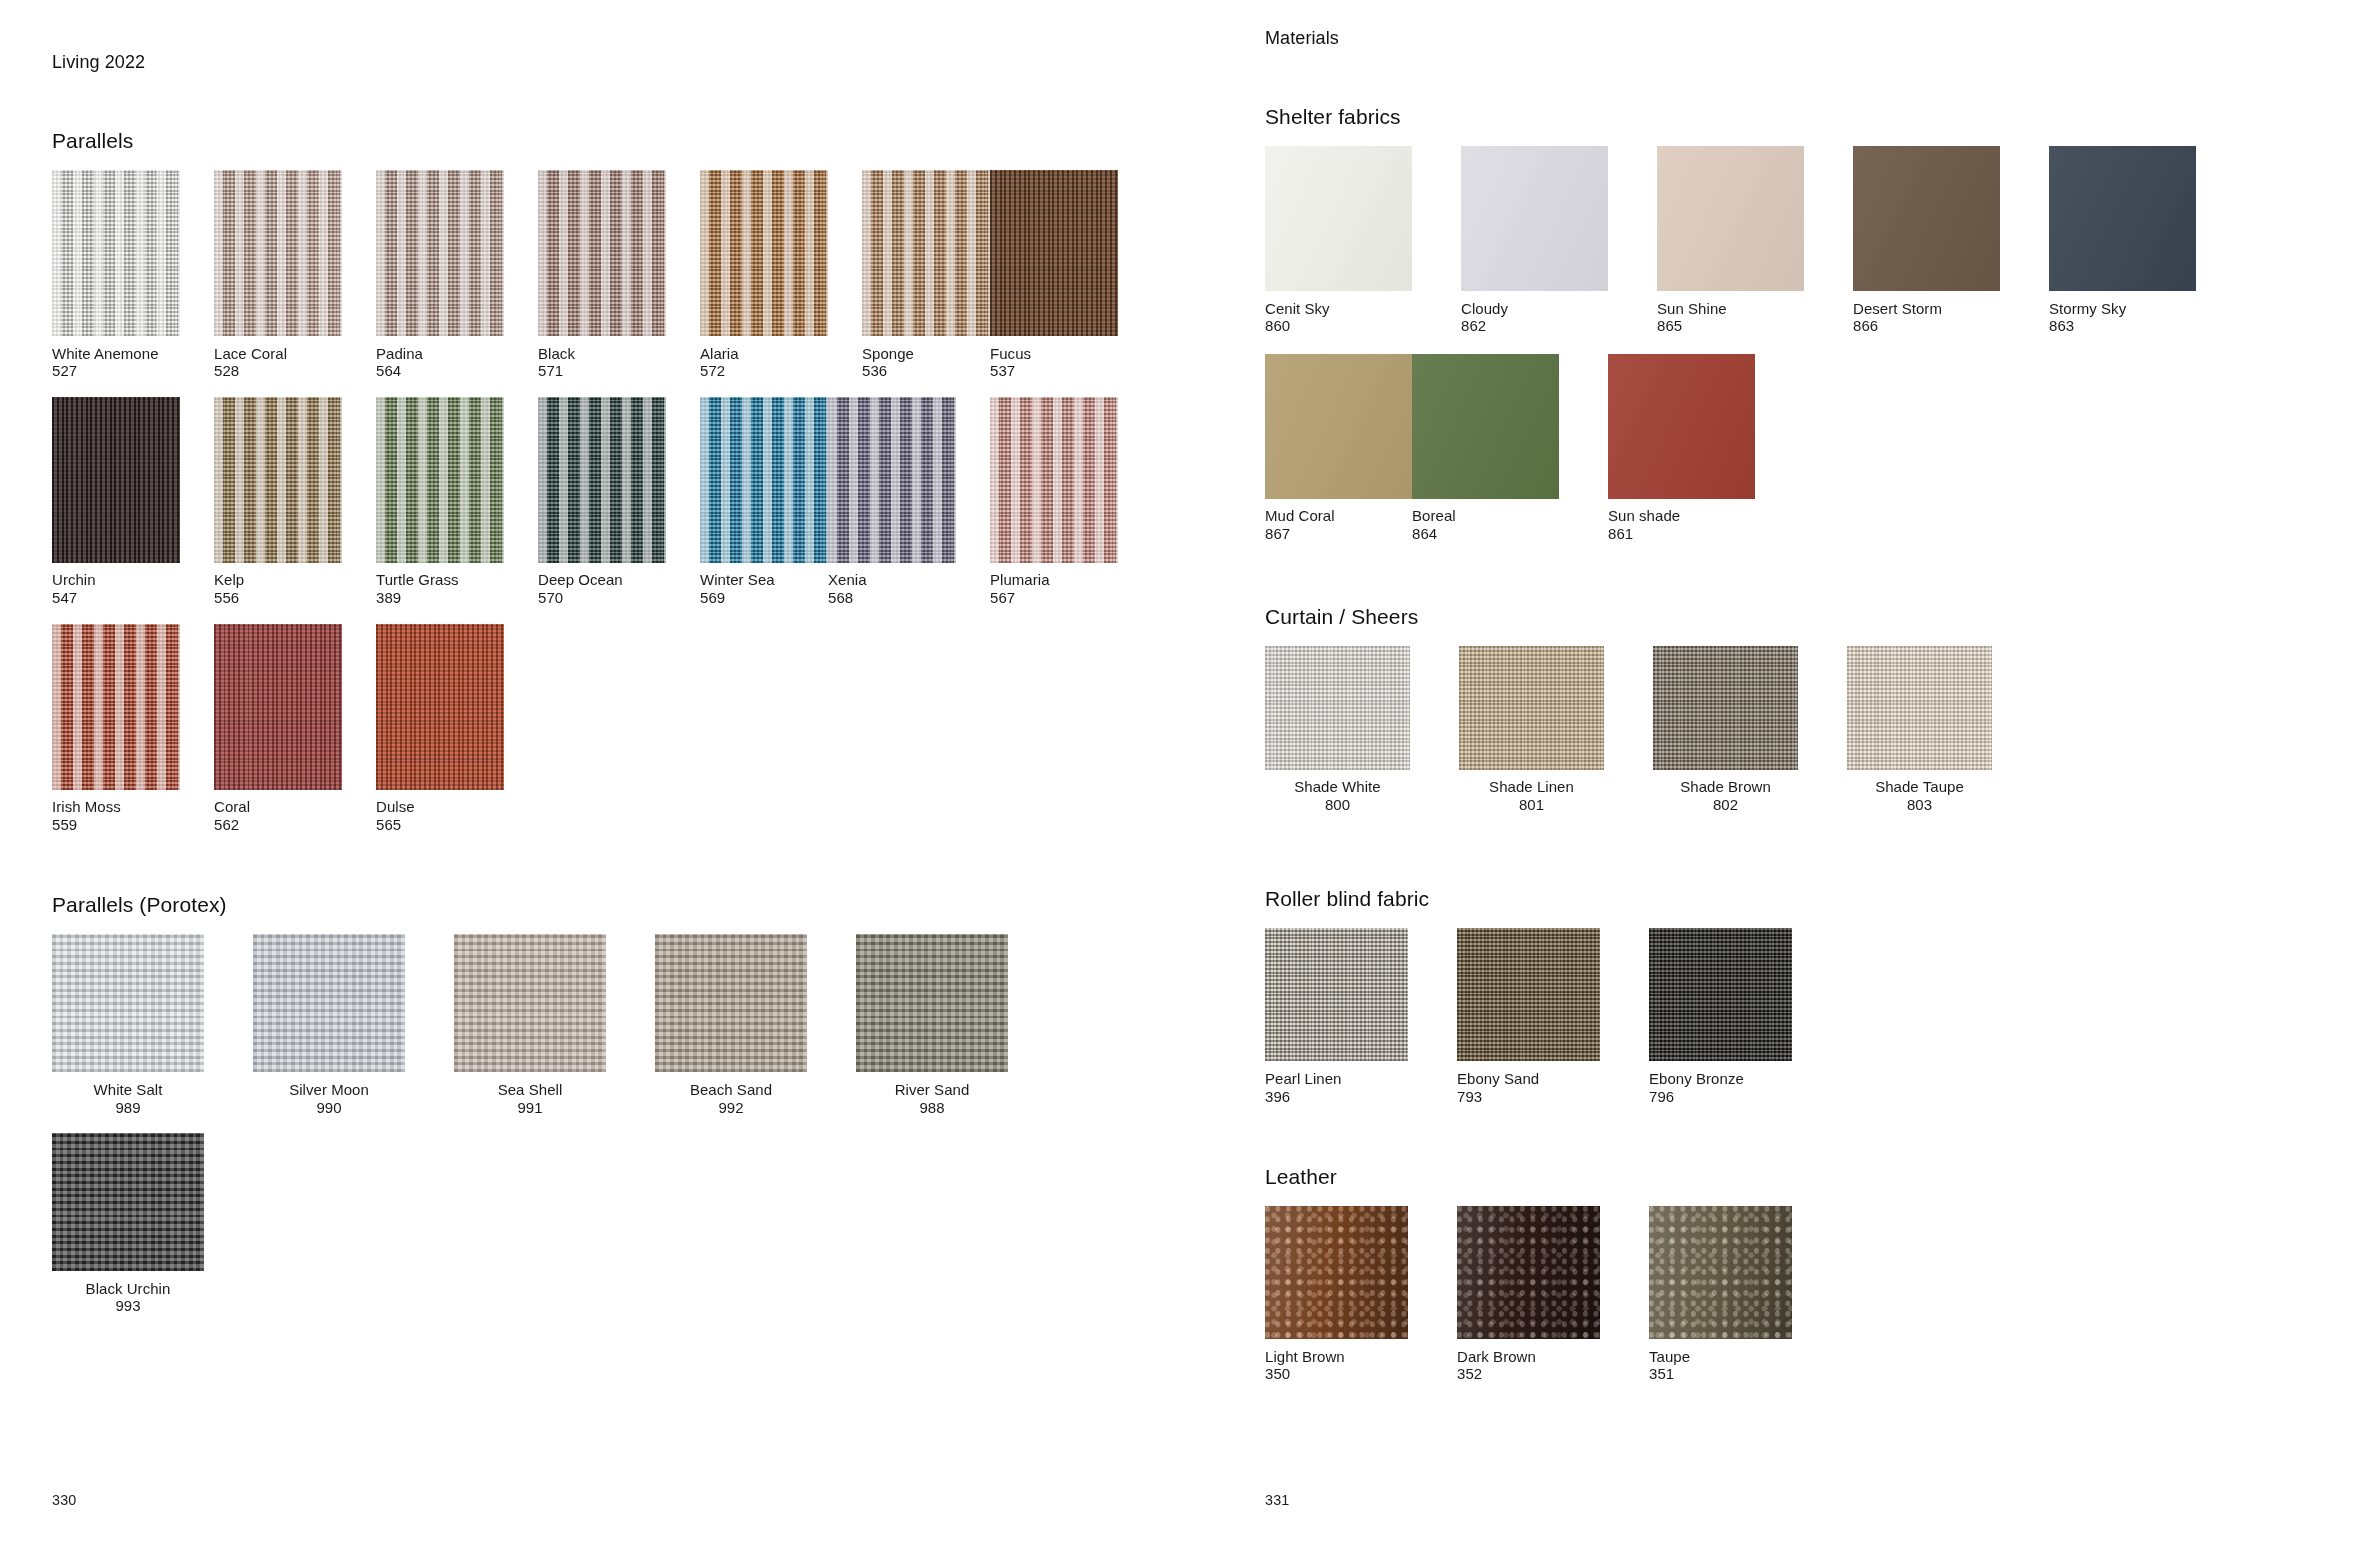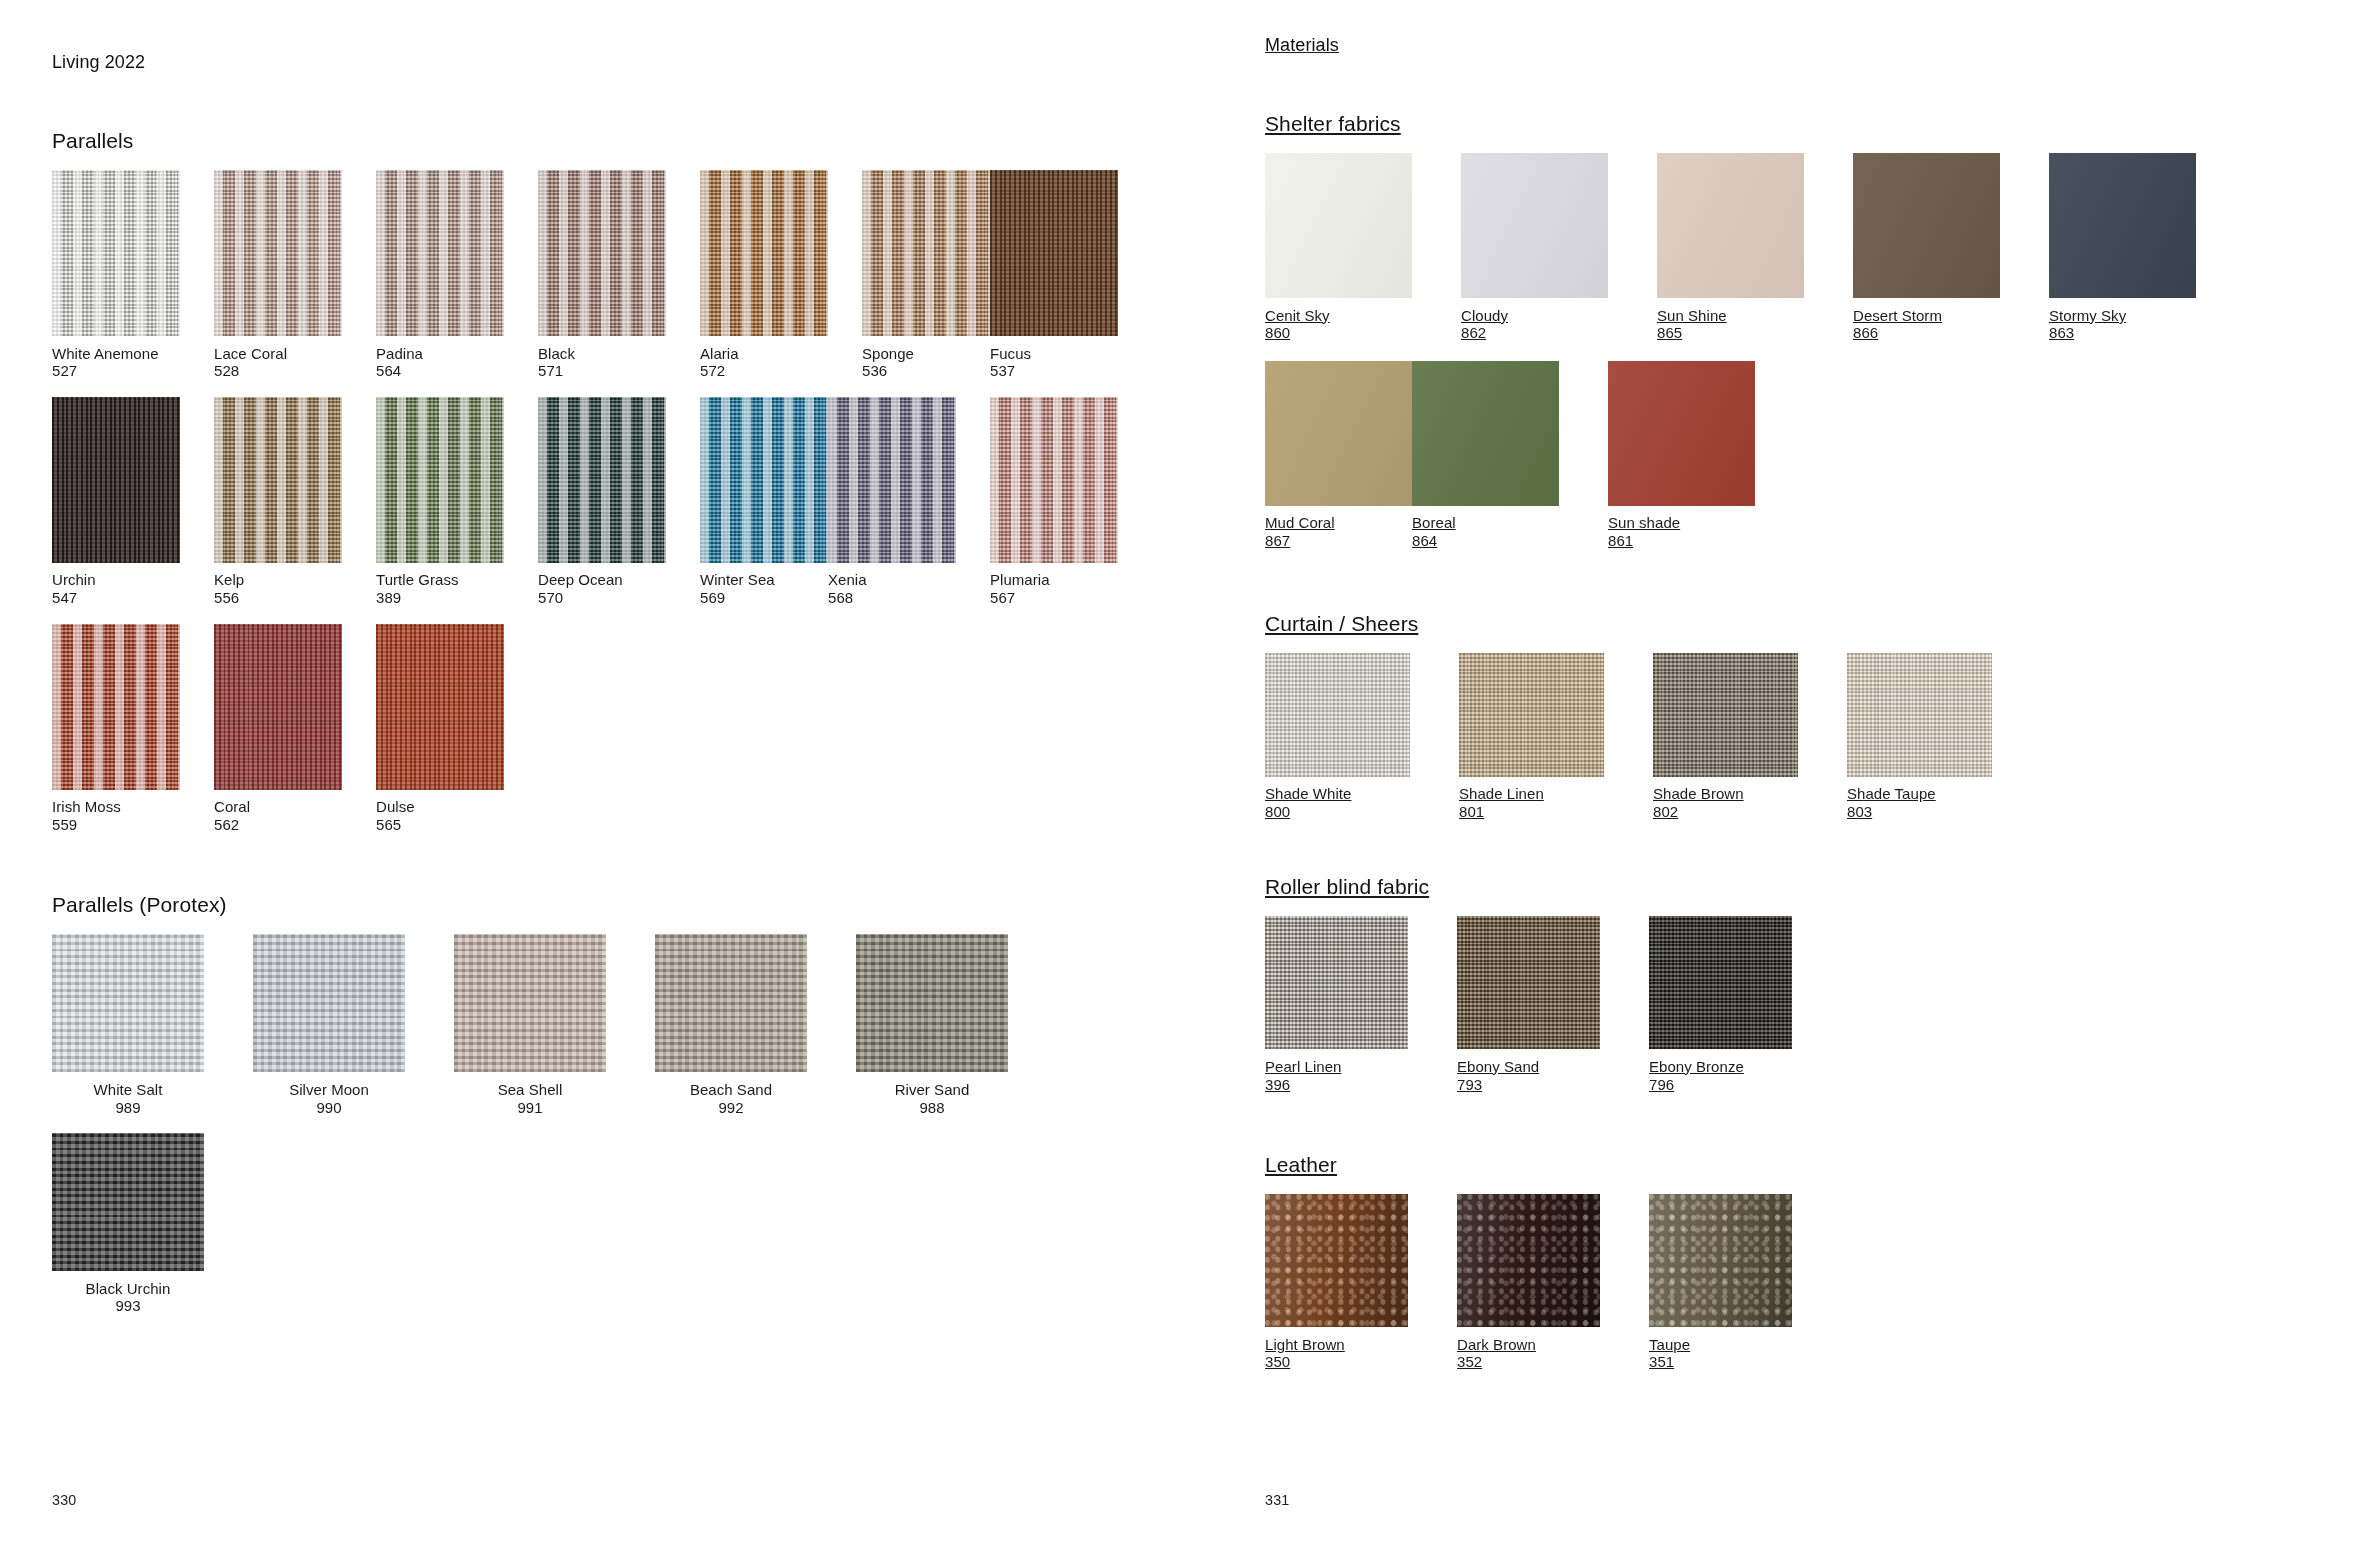--- a/index.html
+++ b/index.html
@@ -21,21 +21,21 @@
     width: 2378px;
     height: 1548px;
   }
   .page {
     position: relative;
     width: 1189px;
     height: 1548px;
     box-sizing: border-box;
   }
   .page-left  { padding: 52px 0 0 52px; }
-  .page-right { padding: 35px 0 0 76px; text-decoration: underline; }
+  .page-right { padding: 28px 0 0 76px; }
 
   .running-head {
     font-size: 18px;
     line-height: 21px;
     font-weight: 400;
     letter-spacing: 0.1px;
     color: #111111;
     margin: 0 0 0 0;
   }
 
@@ -82,21 +82,21 @@
   
   .porotex .swatch { width: 152px; height: 138px; }
   .porotex .swatch-cell { margin-right: 49px; margin-bottom: 17px; text-align: center; }
 
   
   .shelter .swatch { width: 147px; height: 145px; }
   .shelter .swatch-cell { margin-right: 49px; margin-bottom: 19px; }
 
   
   .sheers .swatch { width: 145px; height: 124px; }
-  .sheers .swatch-cell { margin-right: 49px; margin-bottom: 12px; }
+  .sheers .swatch-cell { margin-right: 49px; margin-bottom: 31px; text-align: center; }
 
   
   .roller .swatch { width: 143px; height: 133px; }
   .roller .swatch-cell { margin-right: 49px; margin-bottom: 17px; }
 
   
   .leather .swatch { width: 143px; height: 133px; }
   .leather .swatch-cell { margin-right: 49px; margin-bottom: 17px; }
 
   .sec-gap-lg  { margin-top: 55px; }

